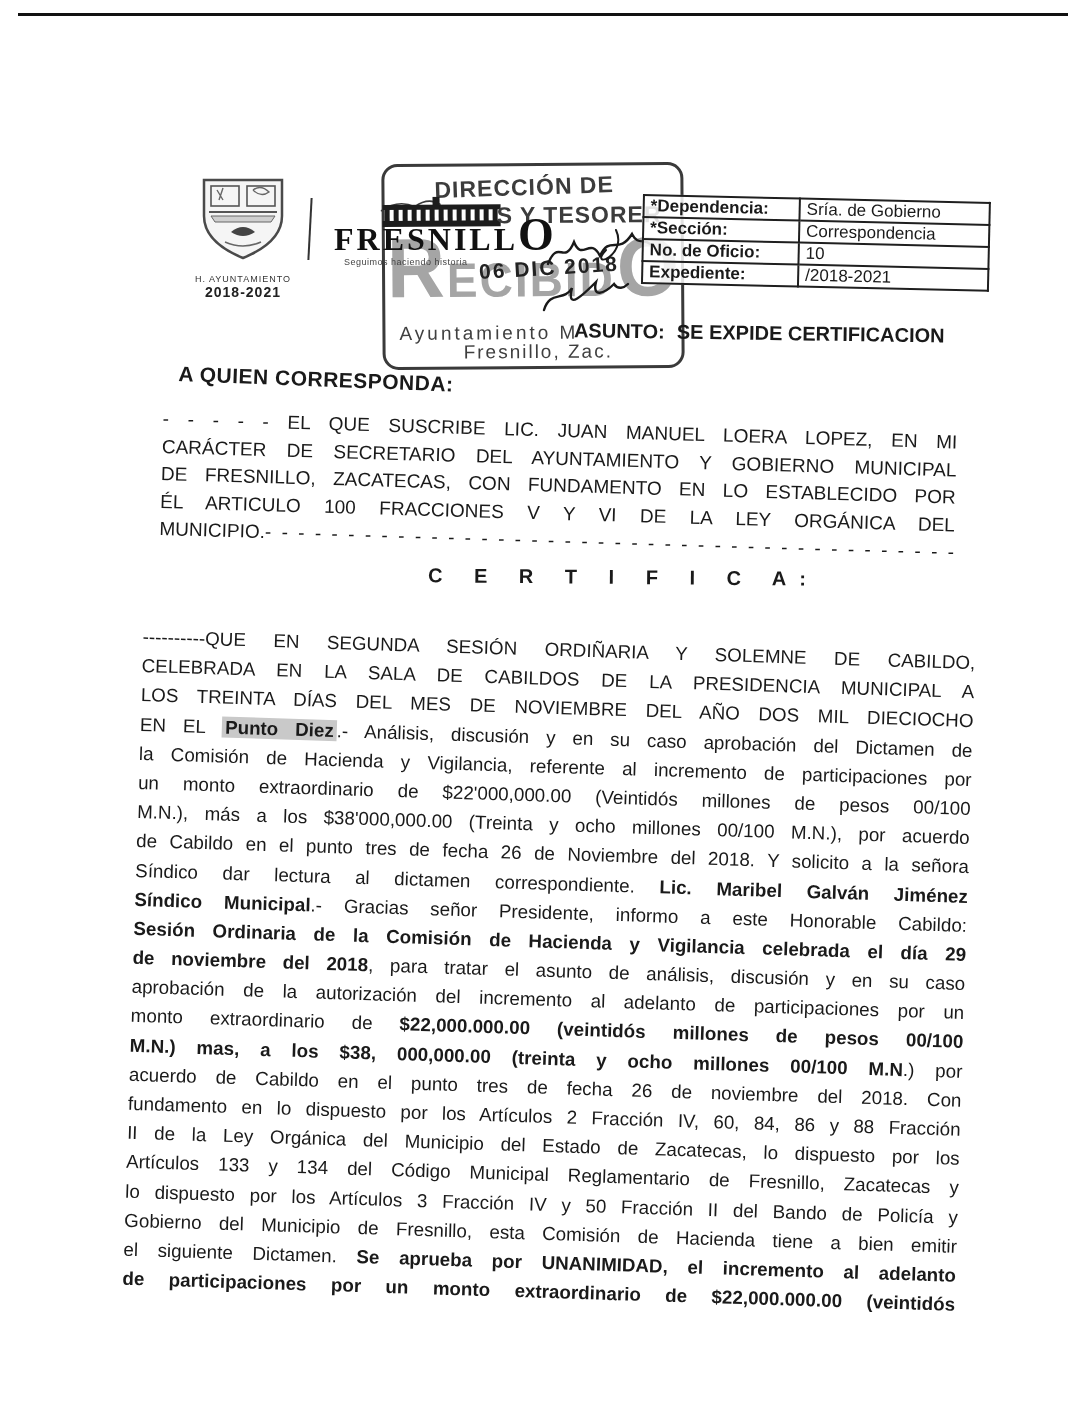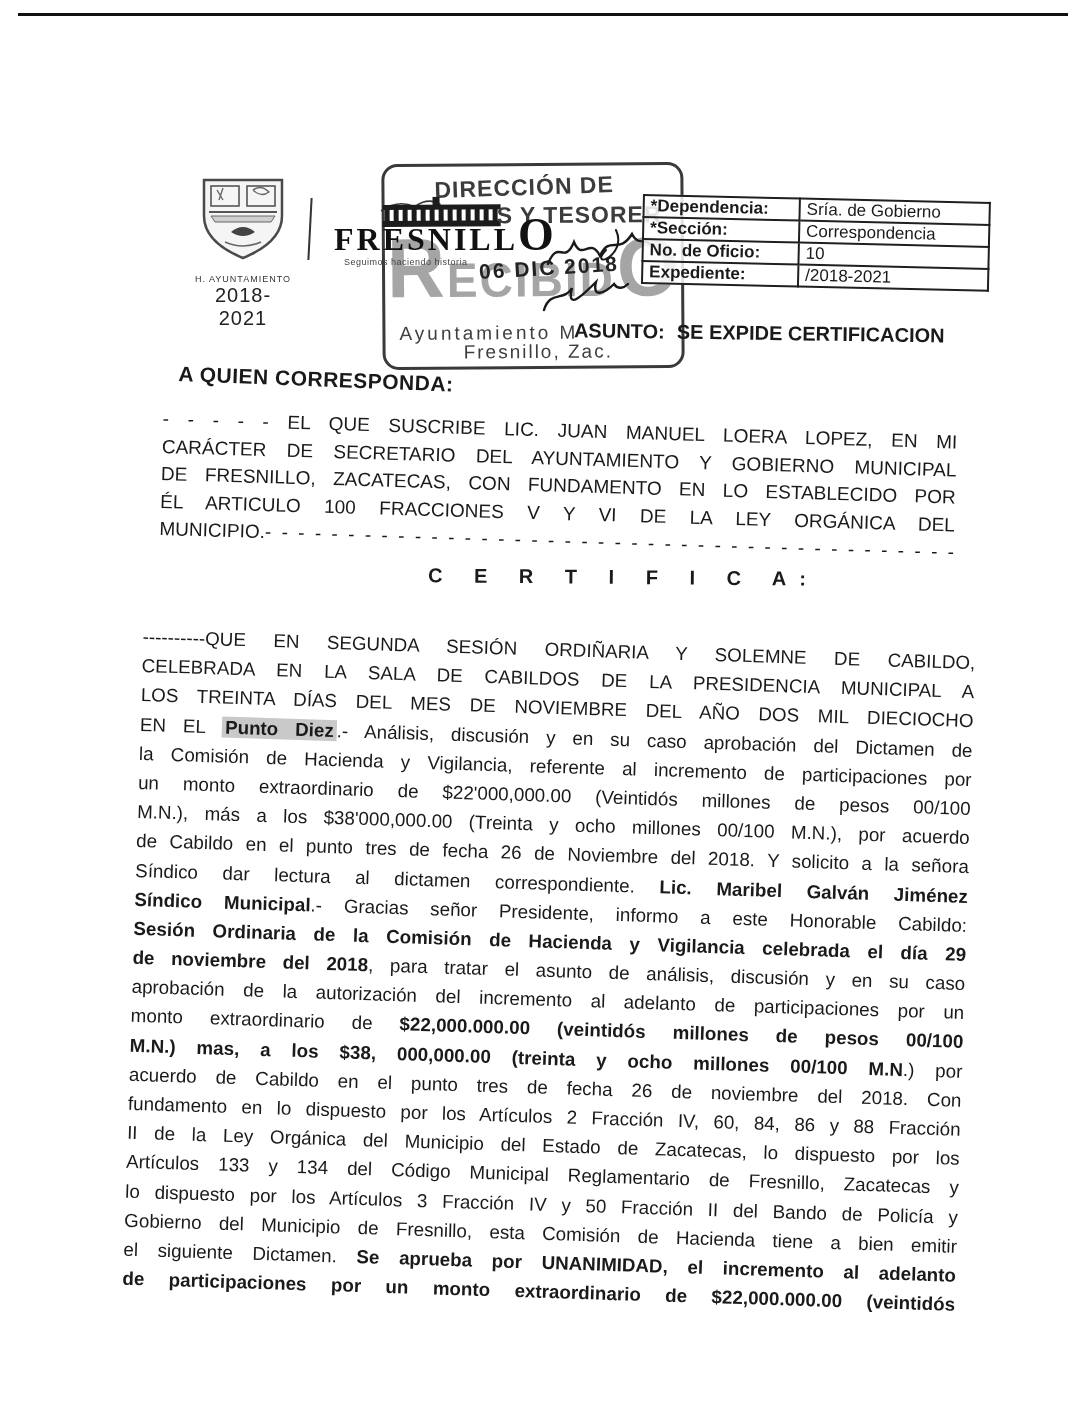--- a/index.html
+++ b/index.html
@@ -4,21 +4,21 @@
 <style>
   html,body{margin:0;padding:0;background:#e8e8e8;}
   .page{position:relative;width:1092px;height:1409px;background:#ffffff;overflow:hidden;
         font-family:"Liberation Sans", sans-serif;color:#1a1a1a;}
   .topline{position:absolute;left:18px;top:13px;width:1050px;height:3px;background:#111;}
 
   
   .shield{position:absolute;left:193px;top:176px;width:100px;text-align:center;}
   .shield svg{display:block;margin:0 auto;}
   .shield .cap1{font-size:9px;letter-spacing:1px;color:#333;margin-top:10px;}
-  .shield .cap2{font-size:20px;font-weight:normal;color:#222;letter-spacing:1px;}
+  .shield .cap2{font-size:14px;font-weight:bold;color:#222;letter-spacing:1px;}
 
   .vdiv{position:absolute;left:309px;top:198px;width:2px;height:62px;background:#333;transform:rotate(3deg);}
 
   
   .stamp{position:absolute;left:382px;top:163px;width:296px;height:200px;border:3.5px solid #3a3a3a;
          border-radius:16px;transform:rotate(-.4deg);}
   .stamp-l1{position:absolute;left:50px;top:8px;font-size:23px;font-weight:bold;color:#3c3c3c;
             letter-spacing:1px;transform:rotate(-1.5deg);white-space:nowrap;}
   .skyline{position:absolute;left:-4px;top:30px;}
   .stamp-l2{position:absolute;left:112px;top:36px;font-size:23px;font-weight:bold;color:#3c3c3c;

